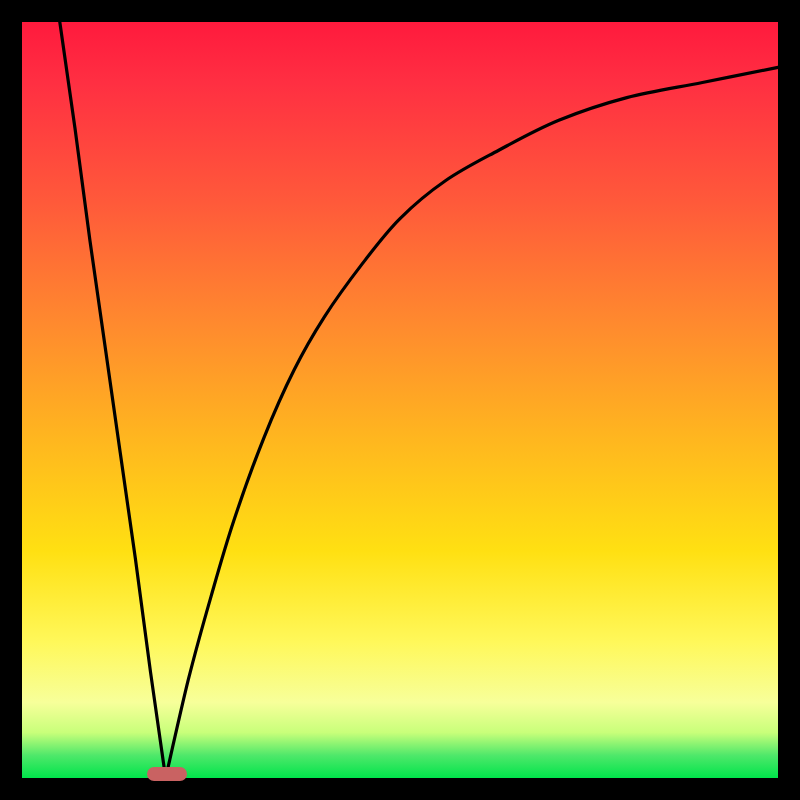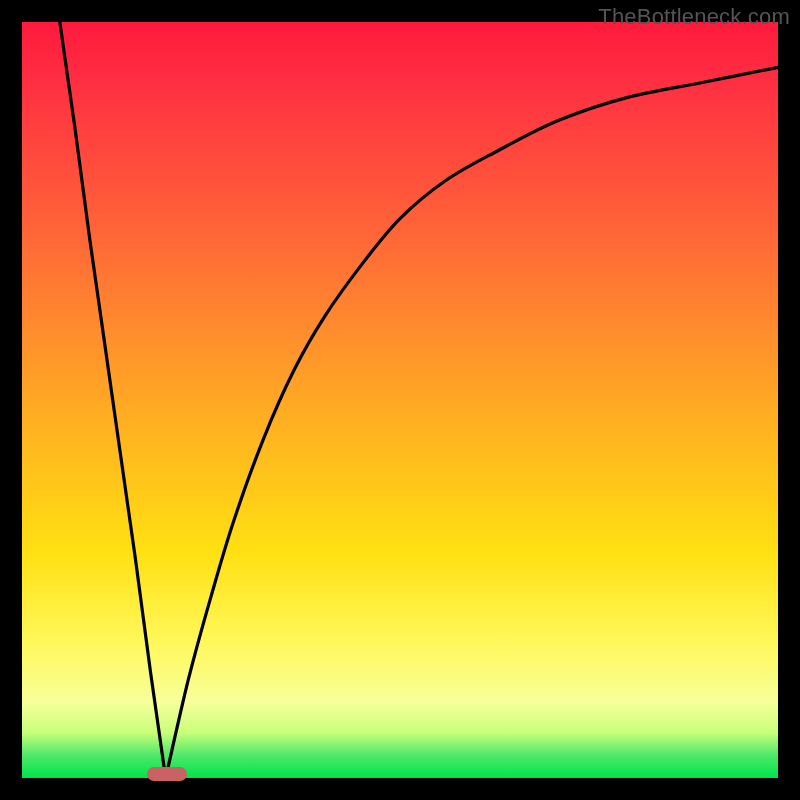--- a/index.html
+++ b/index.html
@@ -73,14 +73,13 @@
   <div class="plot">
 
     <svg class="curve" viewBox="0 0 756 756" preserveAspectRatio="none">
       <path d="M 37.800000000000004 0 L 52.92 105.84000000000003 L 68.03999999999999 219.24 L 83.16 325.08000000000004 L 98.28 430.92 L 113.39999999999999 536.76 L 128.52 650.16 L 143.64000000000001 756" id="path-left" fill="none" stroke="#000" stroke-width="3.2" stroke-linecap="round"></path>
       <path d="M 143.64000000000001 756 C 147.4 739.6, 158.8 688.0, 166.3 657.7 C 173.9 627.5, 181.4 601.0, 189.0 574.6 C 196.6 548.1, 202.9 525.4, 211.7 499.0 C 220.5 472.5, 231.8 441.0, 241.9 415.8 C 252.0 390.6, 262.1 367.9, 272.2 347.8 C 282.2 327.6, 291.1 312.5, 302.4 294.8 C 313.7 277.2, 327.6 258.3, 340.2 241.9 C 352.8 225.5, 364.1 210.4, 378.0 196.6 C 391.9 182.7, 407.0 170.1, 423.4 158.8 C 439.7 147.4, 457.4 138.6, 476.3 128.5 C 495.2 118.4, 515.3 107.1, 536.8 98.3 C 558.2 89.5, 580.9 81.9, 604.8 75.6 C 628.7 69.3, 655.2 65.5, 680.4 60.5 C 705.6 55.4, 743.4 47.9, 756.0 45.4" id="path-right" fill="none" stroke="#000" stroke-width="3.2" stroke-linecap="round"></path>
     </svg>
 
     <div class="marker" id="marker" style="left: 125px; top: 745px; width: 40px; height: 14px;"></div>
   </div>
 
-  <div class="watermark">TheBottleneck.com</div>
 </div>
 
 </body></html>

